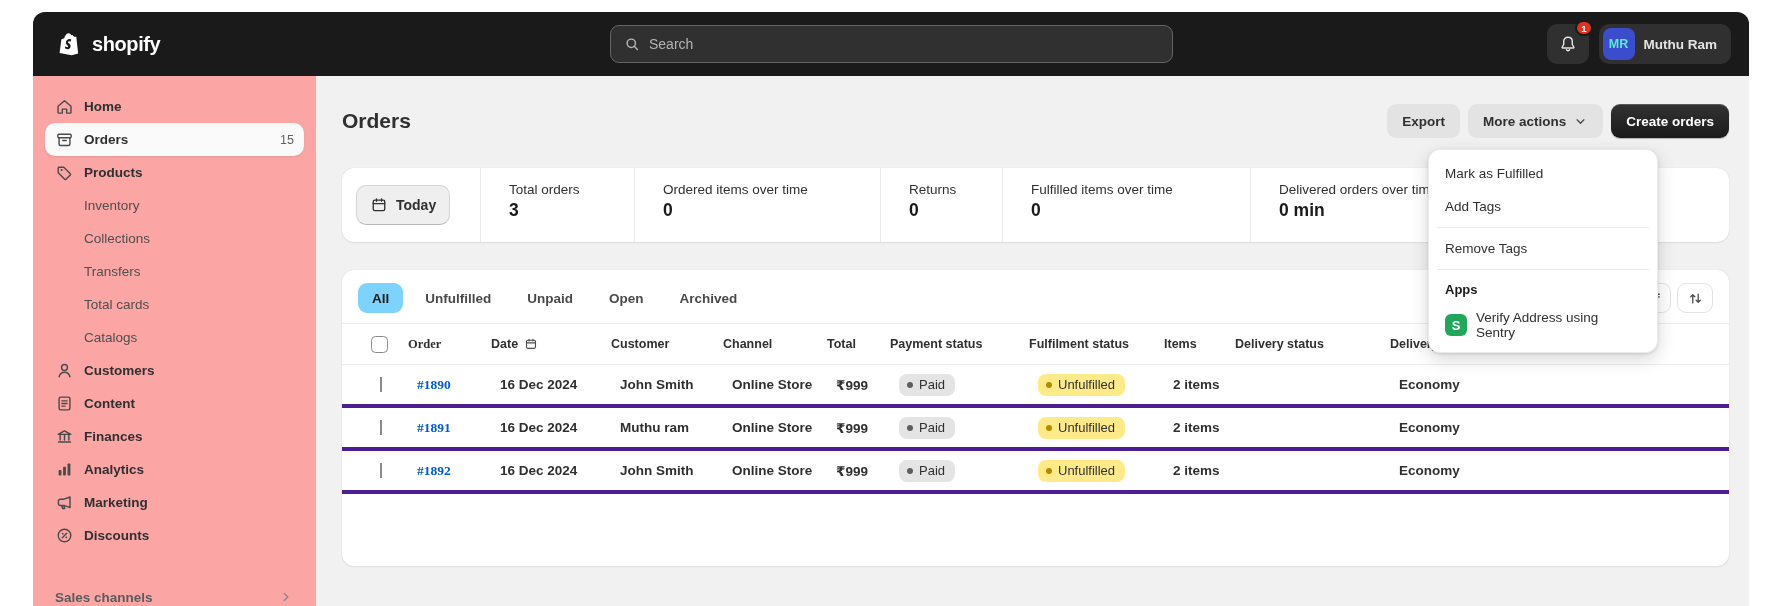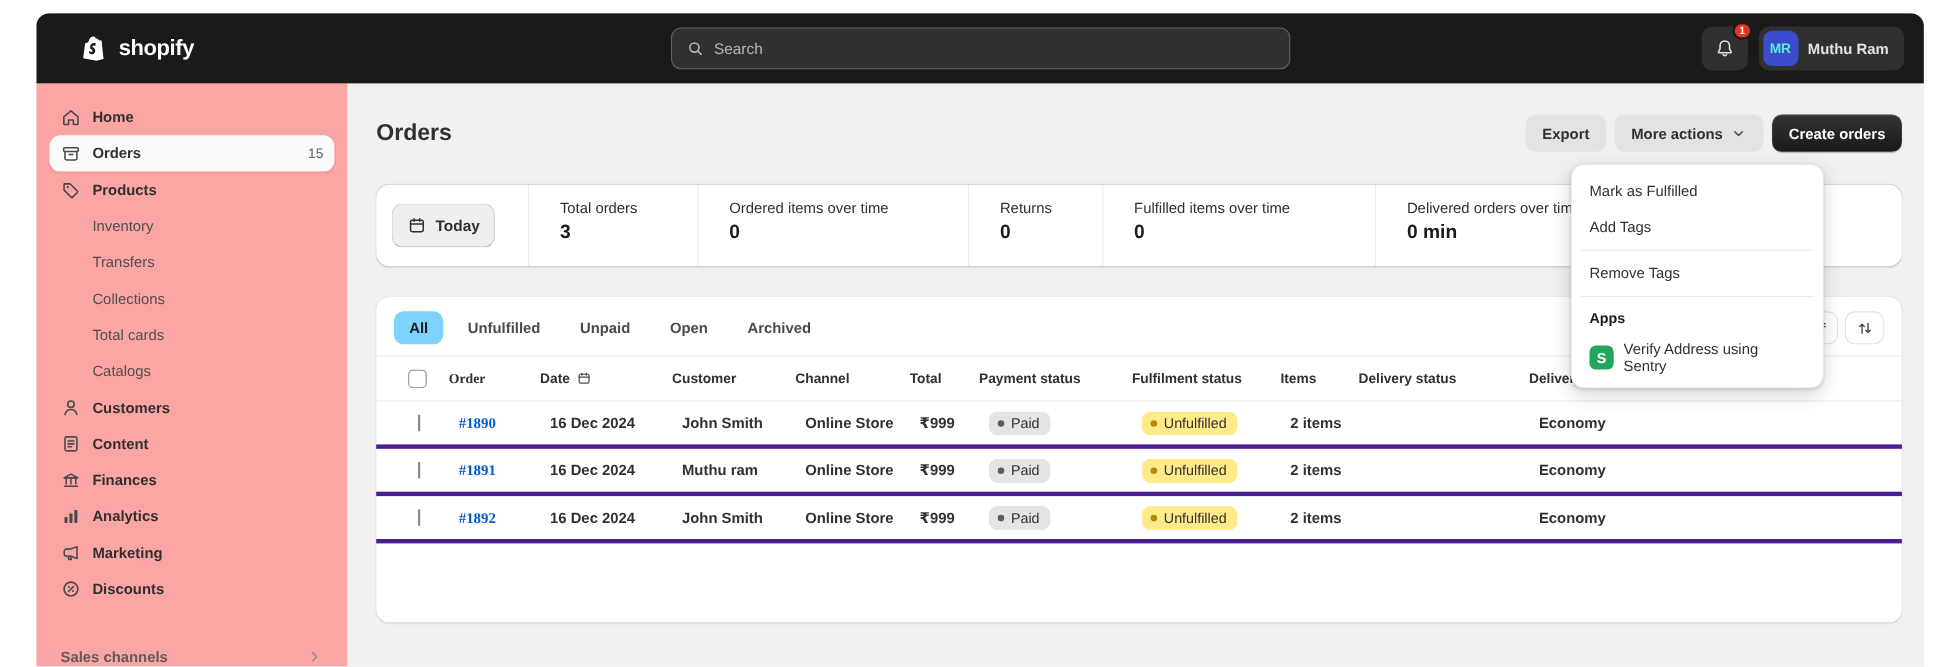--- a/index.html
+++ b/index.html
@@ -3,21 +3,21 @@
 <meta charset="utf-8">
 <style>
   * { margin:0; padding:0; box-sizing:border-box; }
   html,body { width:1782px; height:606px; overflow:hidden; background:#ffffff;
     font-family:"Liberation Sans","DejaVu Sans",sans-serif; color:#303030; }
   .app { position:absolute; left:33px; top:12px; width:1716px; height:594px;
     border-radius:12px 12px 0 0; overflow:hidden; background:#ebebeb; }
 
   
   .topbar { position:absolute; left:0; top:0; right:0; height:64px; background:#1a1a1a; }
-  .brand { position:absolute; left:40px; top:0; height:64px; display:flex; align-items:center; gap:8px; }
+  .brand { position:absolute; left:24px; top:0; height:64px; display:flex; align-items:center; gap:8px; }
   .brand .logo { width:27px; height:27px; display:inline-flex; }
   .wordmark { color:#fff; font-size:20px; font-weight:700; letter-spacing:-0.4px; }
   .searchbar { position:absolute; left:577px; top:13px; width:563px; height:38px;
     background:#303030; border:1px solid #646464; border-radius:9px;
     display:flex; align-items:center; gap:8px; padding:0 12px; }
   .searchbar svg { color:#b5b5b5; flex:0 0 auto; }
   .searchbar input { flex:1; background:transparent; border:none; outline:none;
     color:#e3e3e3; font-size:14px; font-family:inherit; }
   .searchbar input::placeholder { color:#b5b5b5; }
   .topbar-right { position:absolute; right:18px; top:12px; height:40px; display:flex; gap:10px; }
@@ -185,24 +185,24 @@
               <path d="M3.6 4.4h5.3a1 1 0 0 1 .7.3l6.5 6.5a1 1 0 0 1 0 1.4l-4.5 4.5a1 1 0 0 1-1.4 0L3.7 10.6a1 1 0 0 1-.3-.7V5.4a1 1 0 0 1 1-1z"></path>
               <circle cx="7" cy="7.4" r="1.1" fill="currentColor" stroke="none"></circle>
             </svg>
           </span>
         <span>Products</span>
       </div>
       <div class="nav-item sub">
           <span>Inventory</span>
         </div>
       <div class="nav-item sub">
+          <span>Collections</span>
+        </div>
+      <div class="nav-item sub">
           <span>Transfers</span>
-        </div>
-      <div class="nav-item sub">
-          <span>Collections</span>
         </div>
       <div class="nav-item sub">
           <span>Total cards</span>
         </div>
       <div class="nav-item sub">
           <span>Catalogs</span>
         </div>
       <div class="nav-item">
         <span class="nico">
             <svg viewBox="0 0 20 20" width="19" height="19" fill="none" stroke="currentColor" stroke-width="1.5" stroke-linecap="round">

